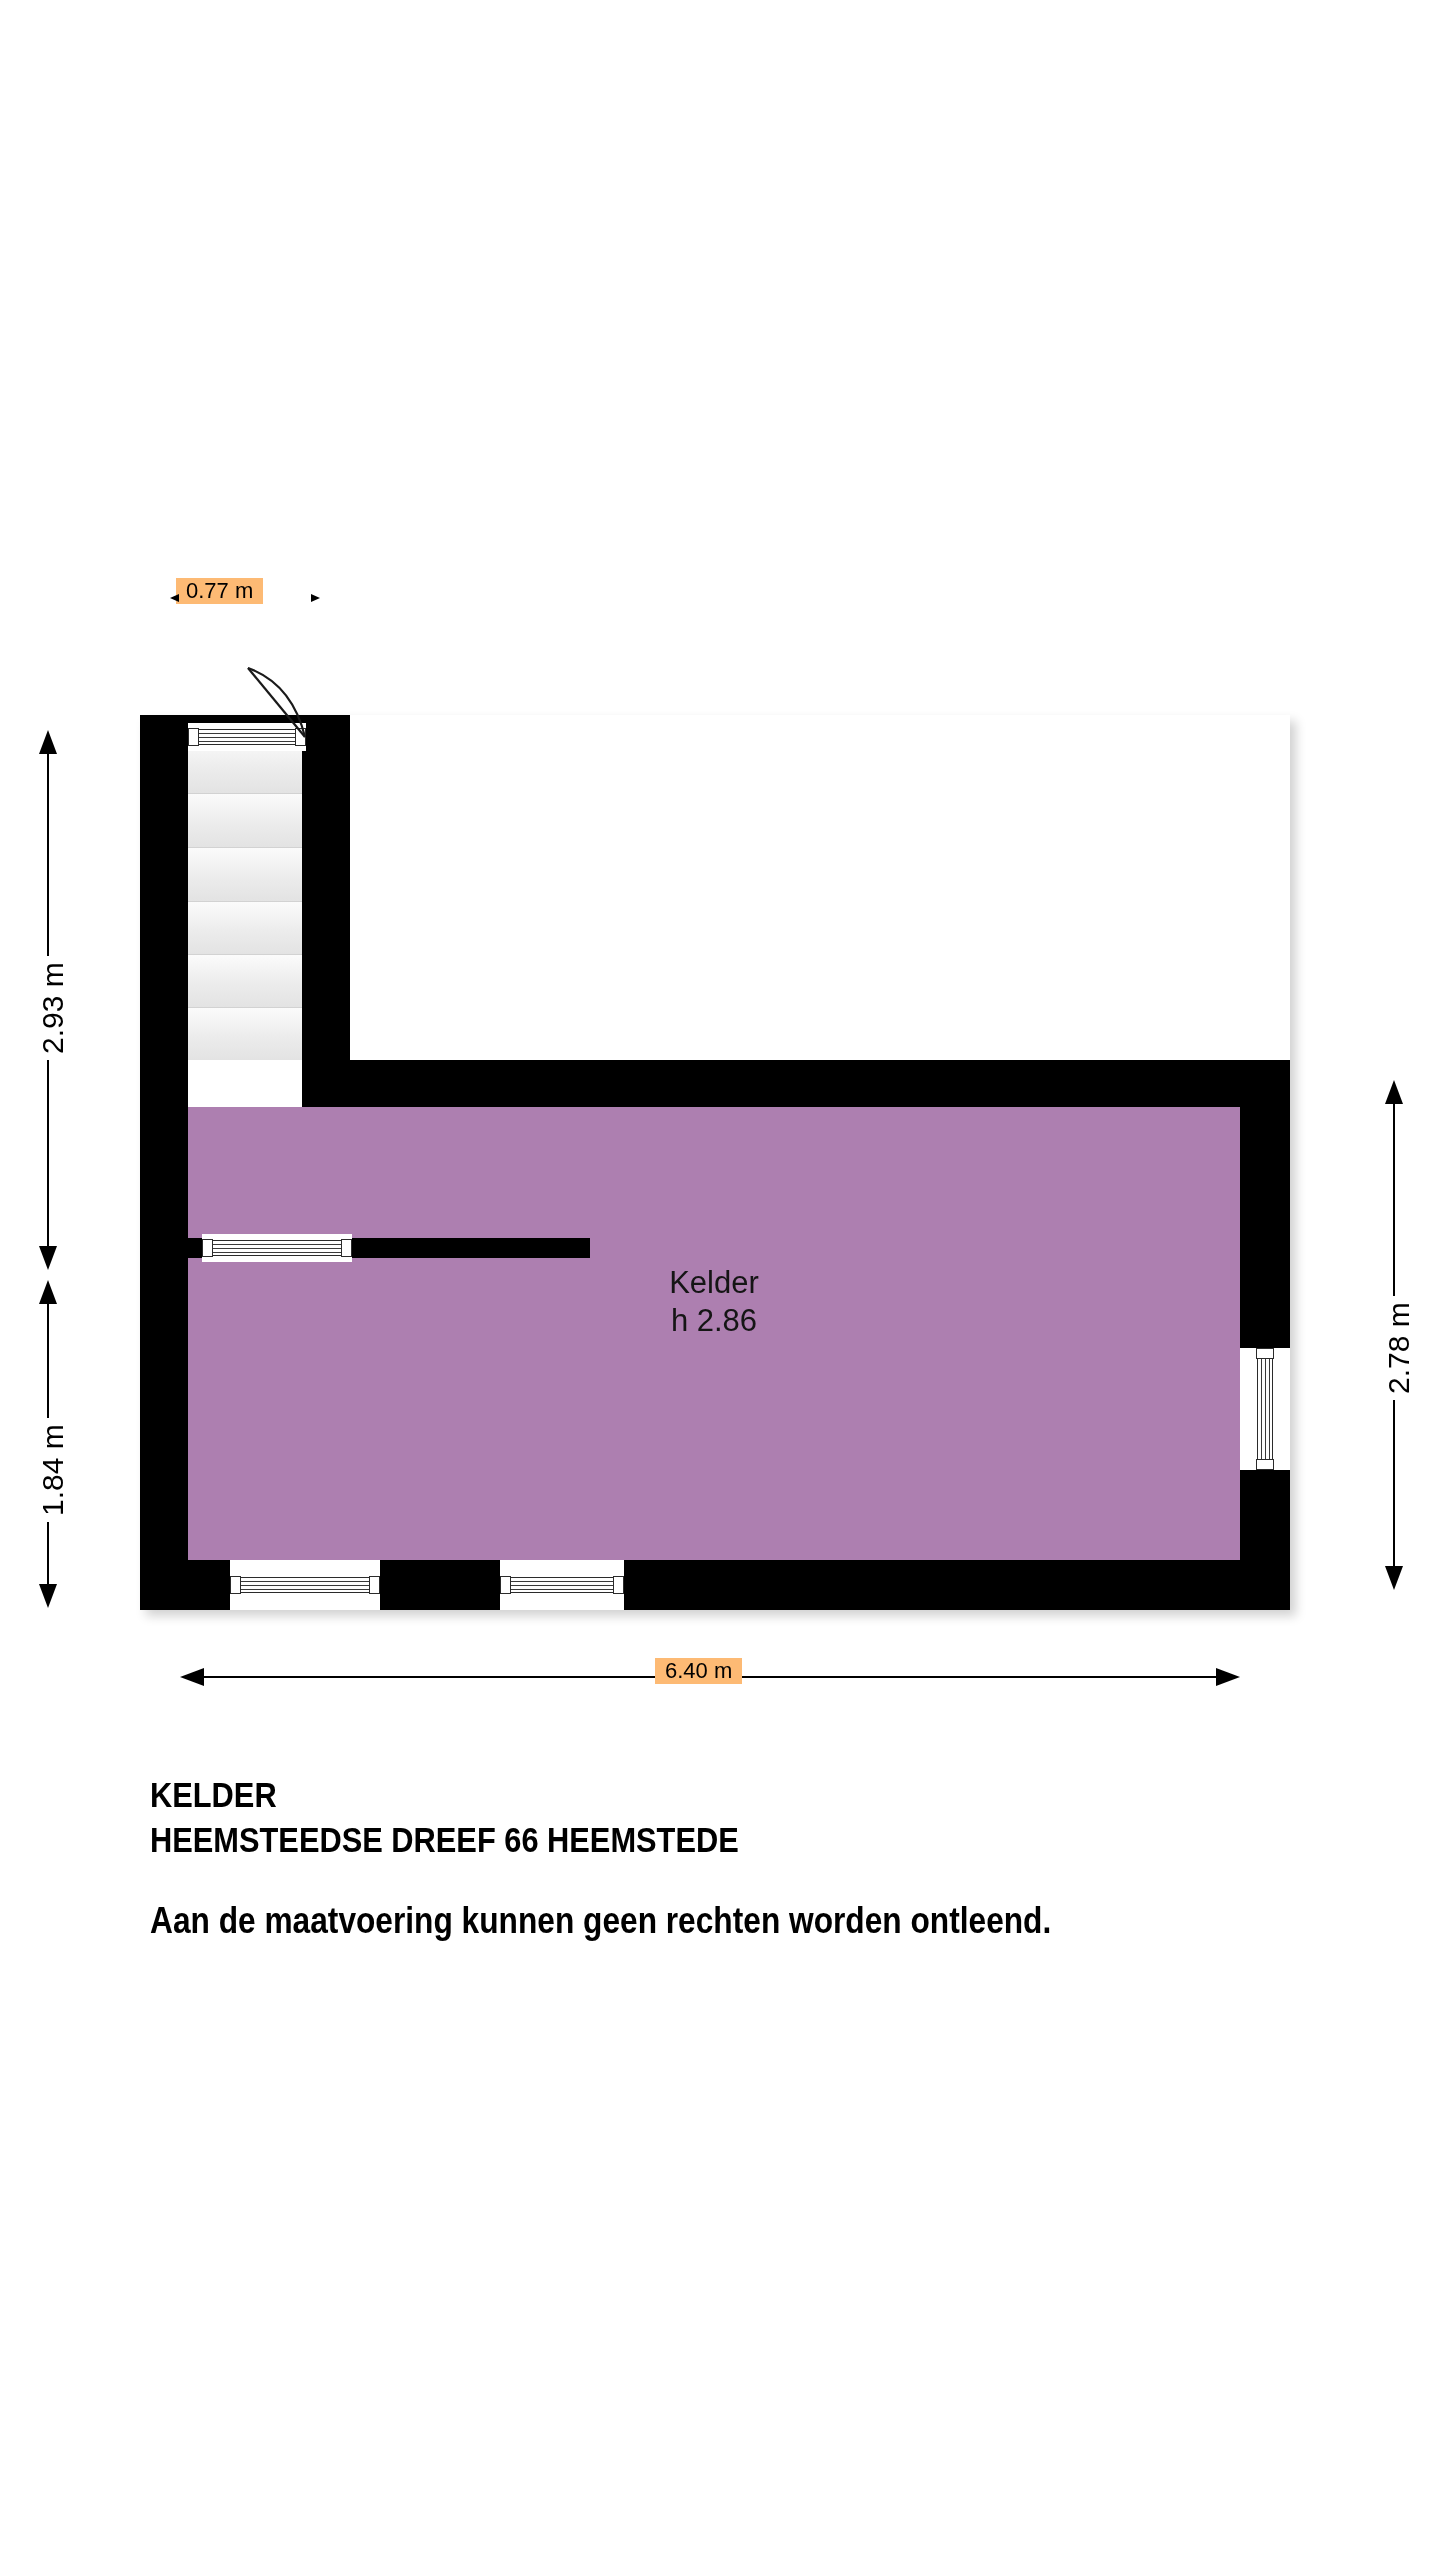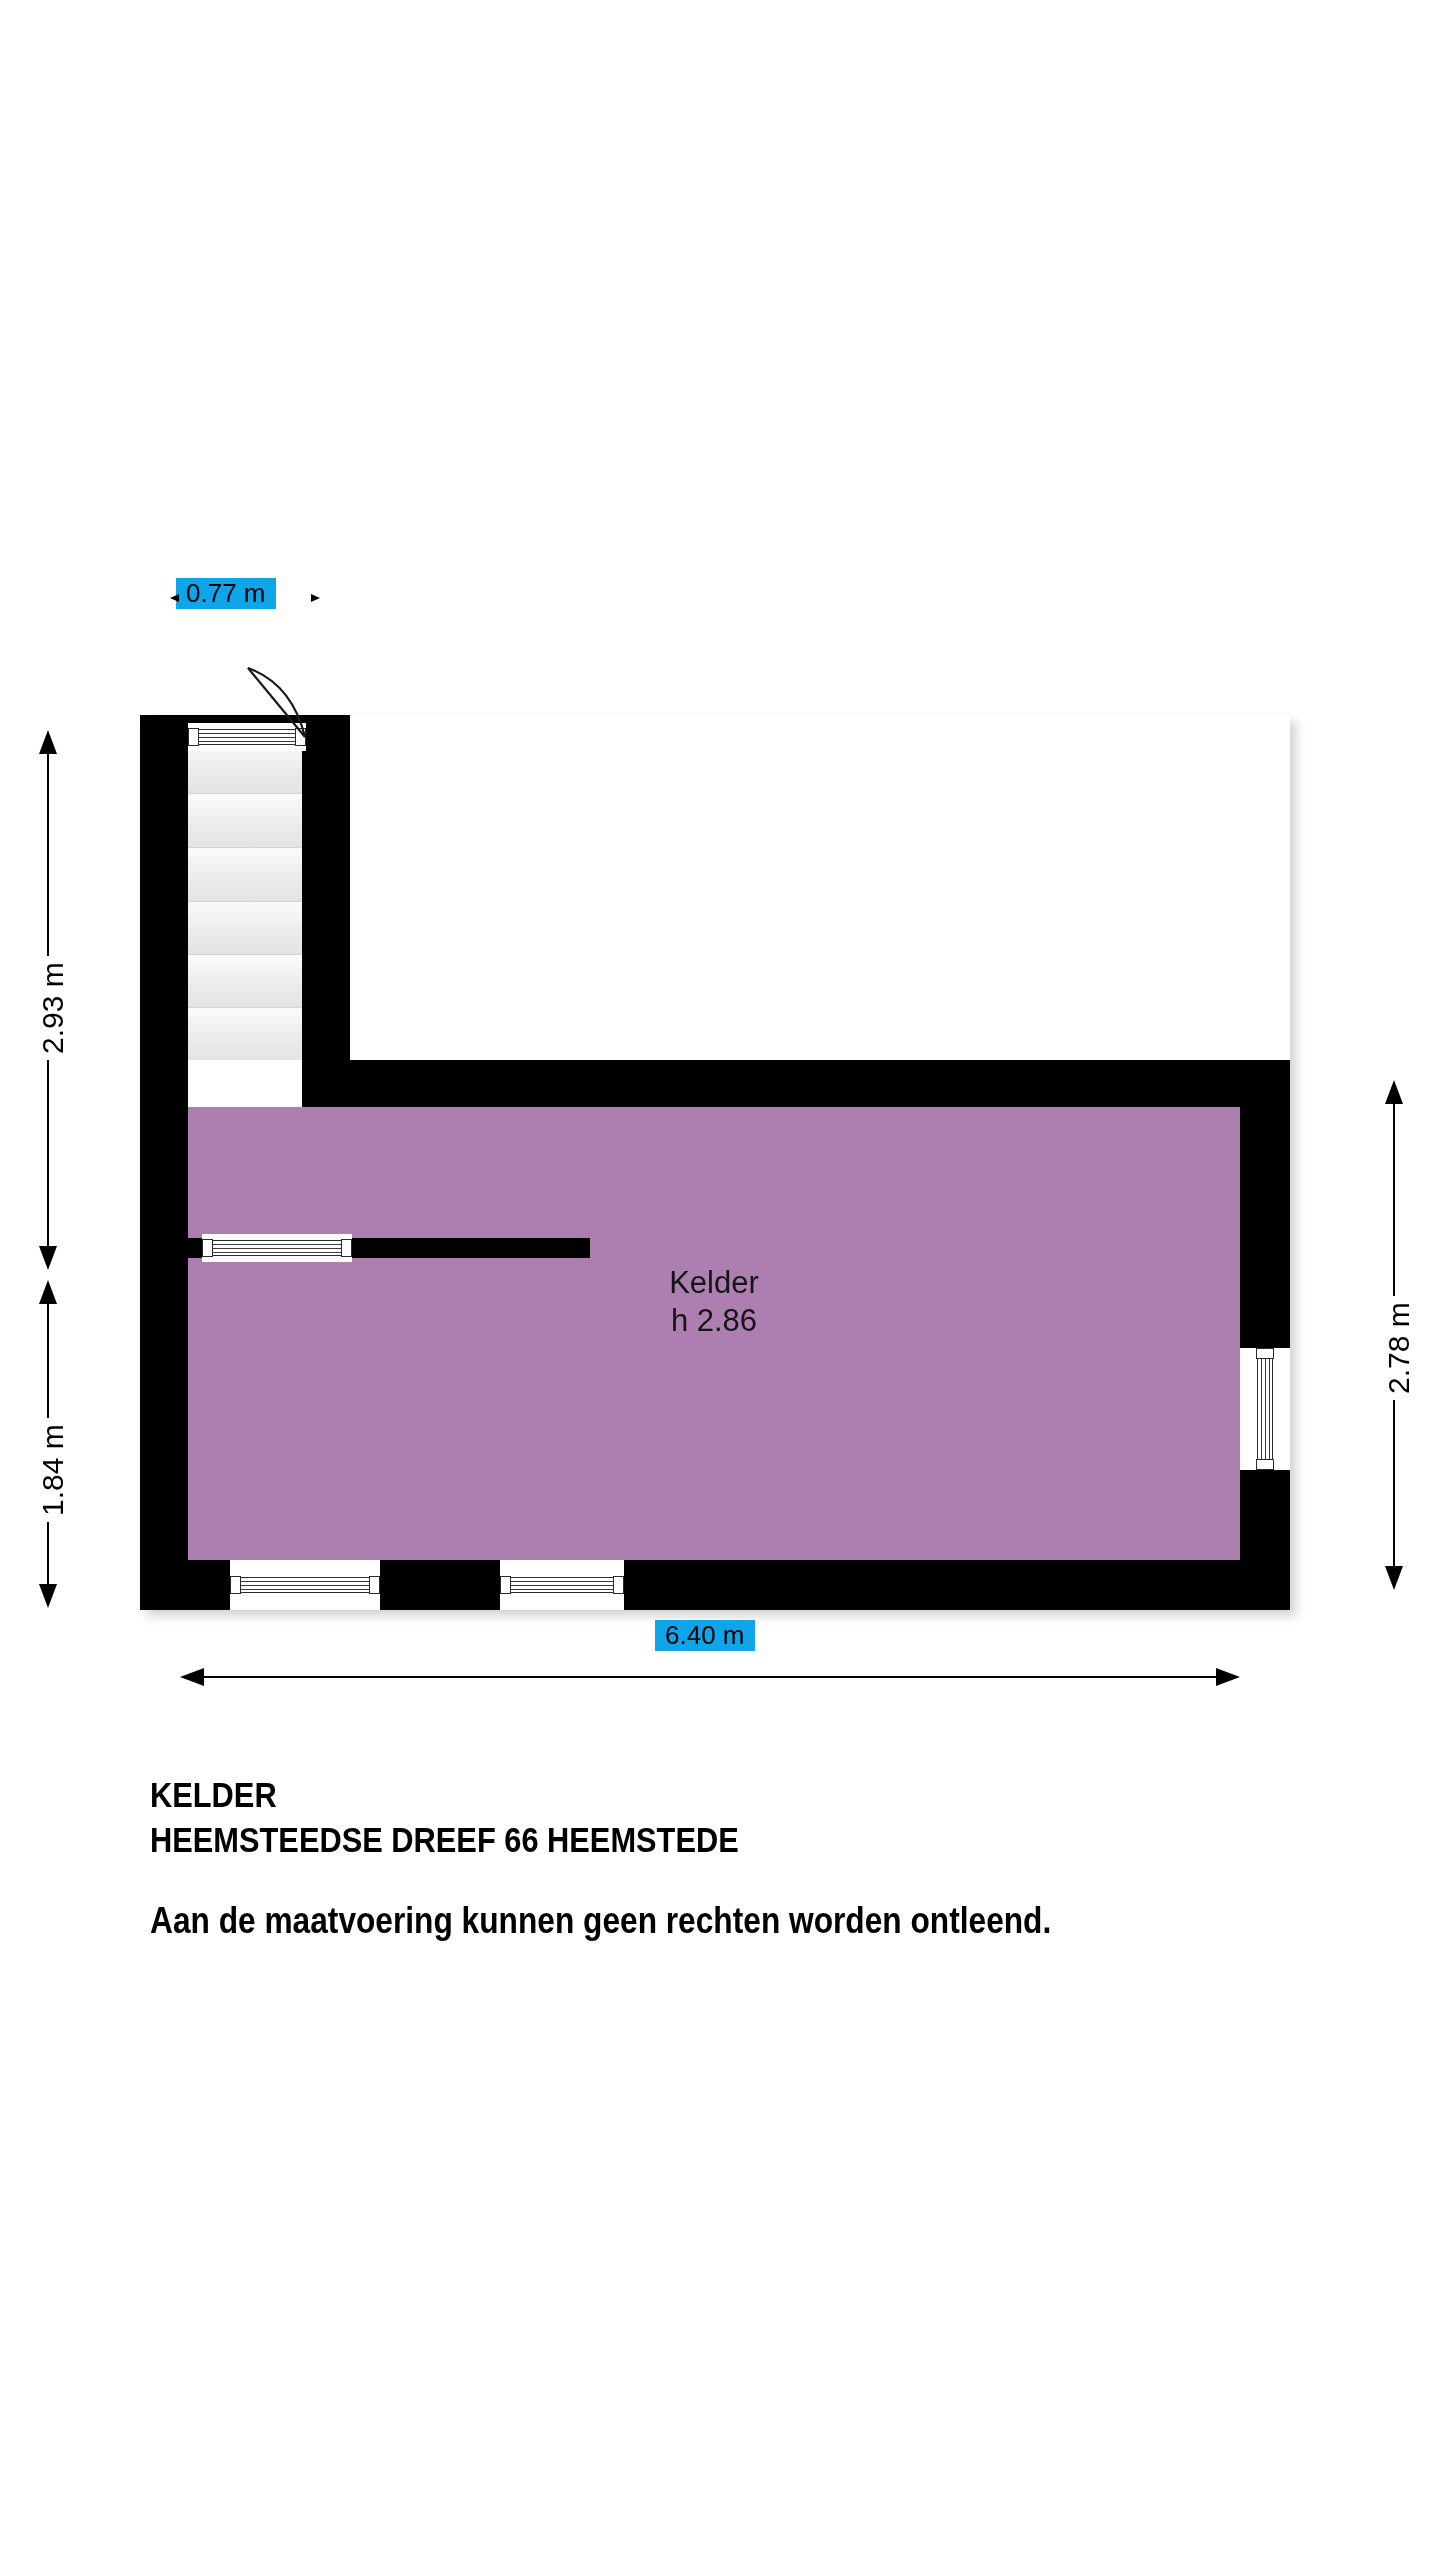--- a/index.html
+++ b/index.html
@@ -158,23 +158,23 @@
     position: absolute;
     transform-origin: 0 0;
     transform: rotate(-90deg);
     font-size: 30px;
     white-space: nowrap;
     background: #ffffff;
     padding: 0 6px;
   }
   .dim-flat {
     position: absolute;
-    font-size: 26px;
+    font-size: 22px;
     white-space: nowrap;
-    background: #0ea5e9;
+    background: #fdba74;
     padding: 0 10px;
   }
 
   
   .caption {
     position: absolute;
     left: 150px;
     font-family: "Liberation Sans Narrow", "Liberation Sans", sans-serif;
     font-weight: bold;
     color: #000000;
@@ -295,21 +295,21 @@
     </svg>
     <div class="dim-rot" style="left:1382px; top:1400px;">2.78 m</div>
   </div>
 
   <div>
     <div class="dim-line-h" style="left:200px; top:1676px; width:1020px;"></div>
     <svg class="abs" style="left:180px; top:1663px; width:1060px; height:28px;" viewBox="0 0 1060 28" xmlns="http://www.w3.org/2000/svg">
       <polygon points="0,14 24,5 24,23" fill="#000"></polygon>
       <polygon points="1060,14 1036,5 1036,23" fill="#000"></polygon>
     </svg>
-    <div class="dim-flat" style="left:655px; top:1620px;">6.40 m</div>
+    <div class="dim-flat" style="left:655px; top:1658px;">6.40 m</div>
   </div>
 
 </div>
 
 <div class="caption" id="cap-title">KELDER</div>
 
 <div class="caption" id="cap-address">HEEMSTEEDSE DREEF 66 HEEMSTEDE</div>
 
 <div class="caption" id="cap-note">Aan de maatvoering kunnen geen rechten worden ontleend.</div>
 

